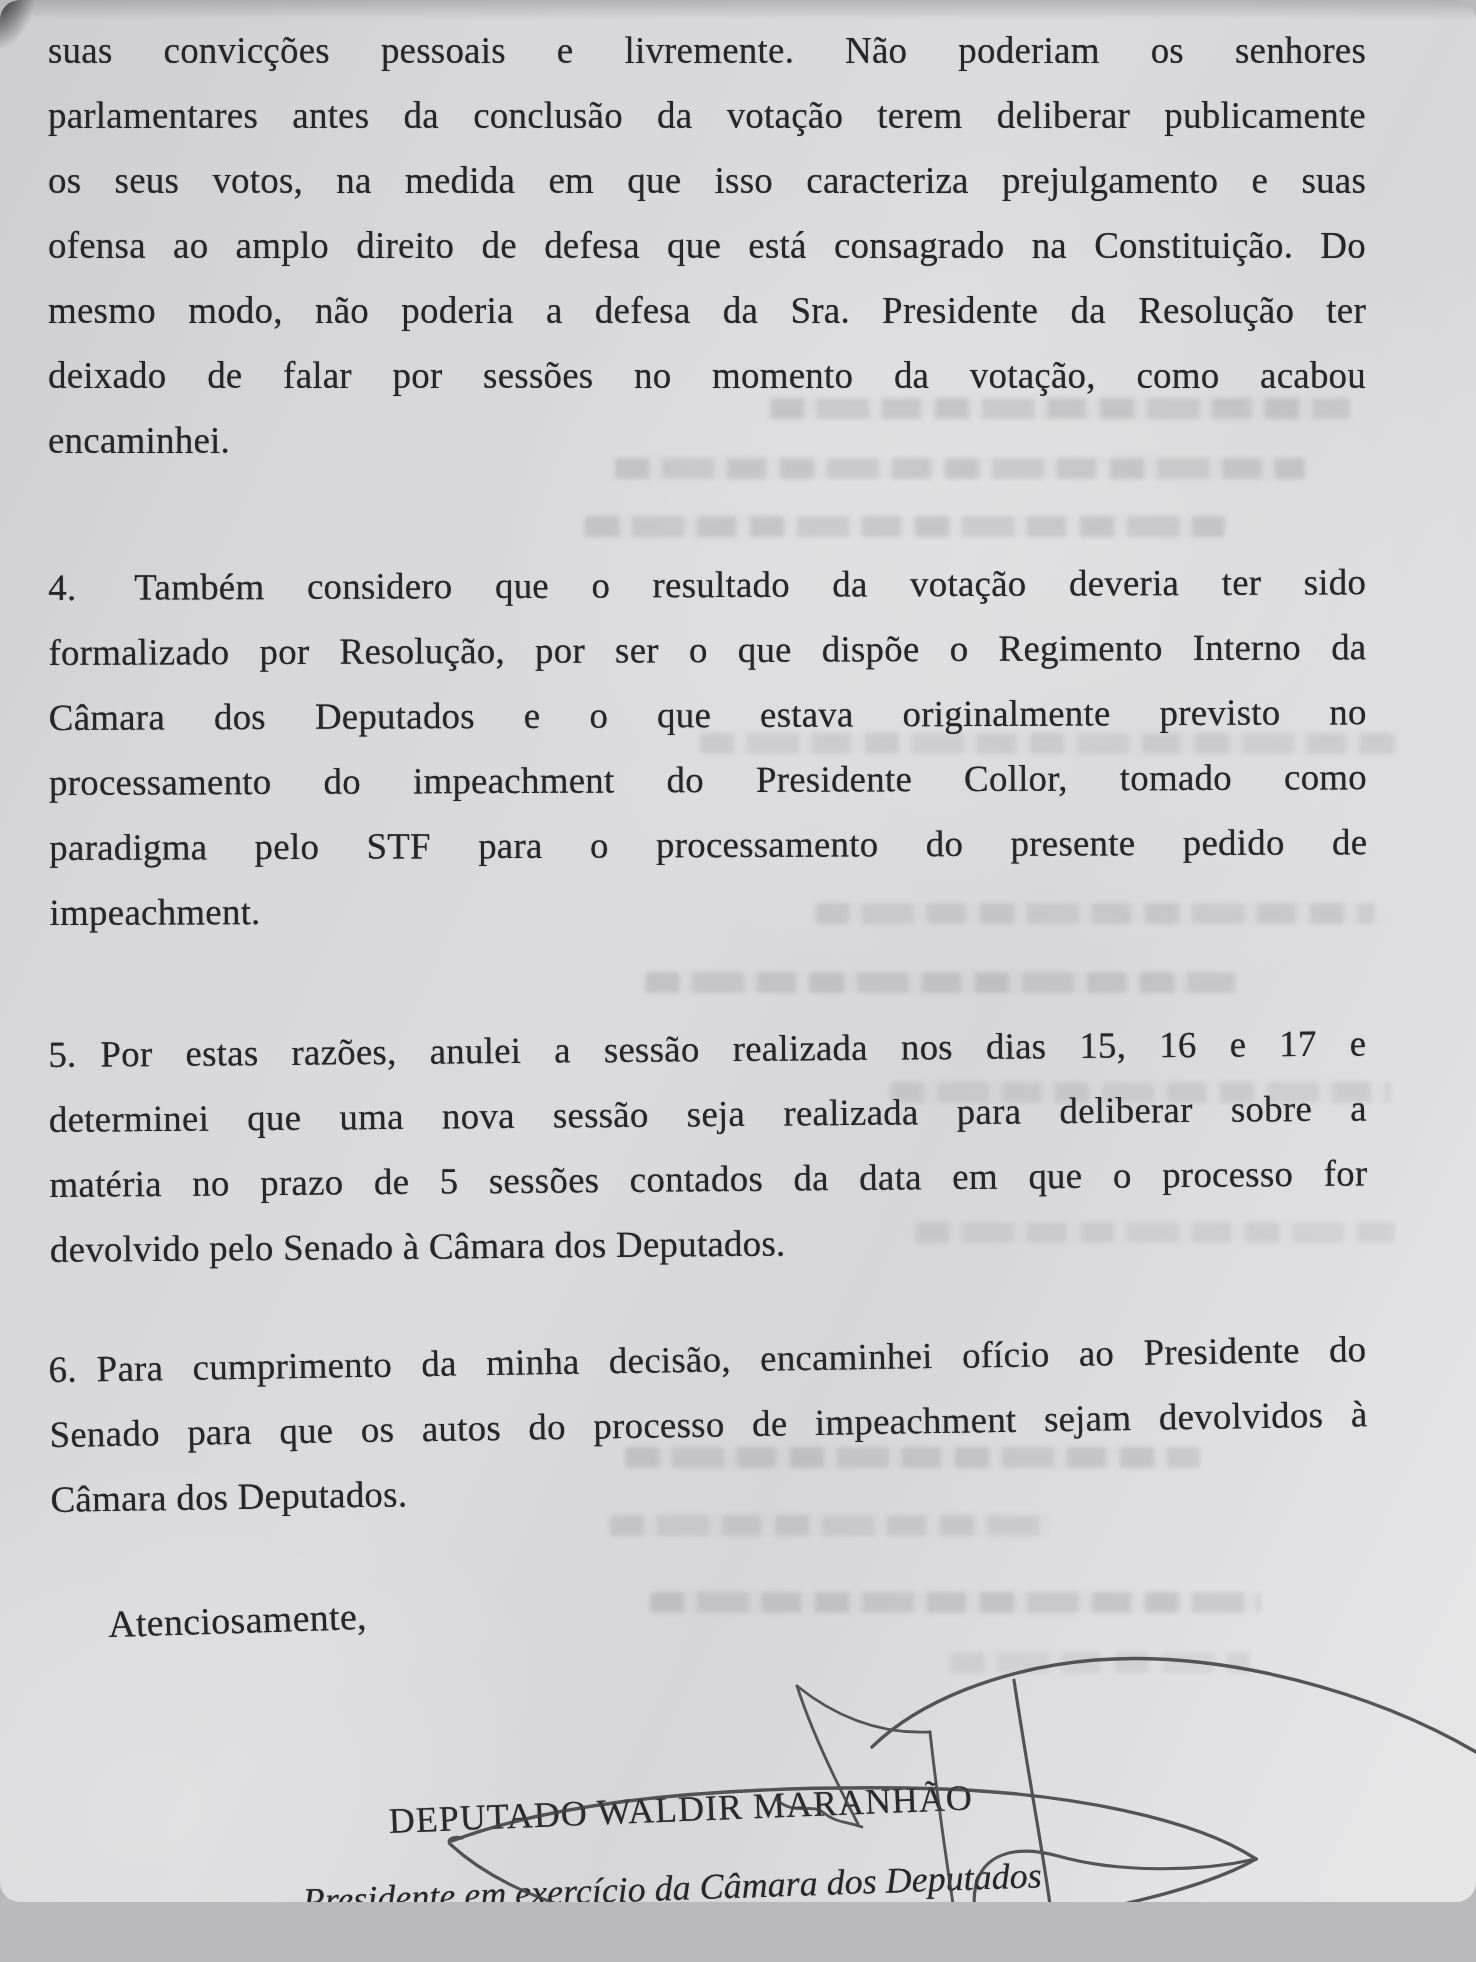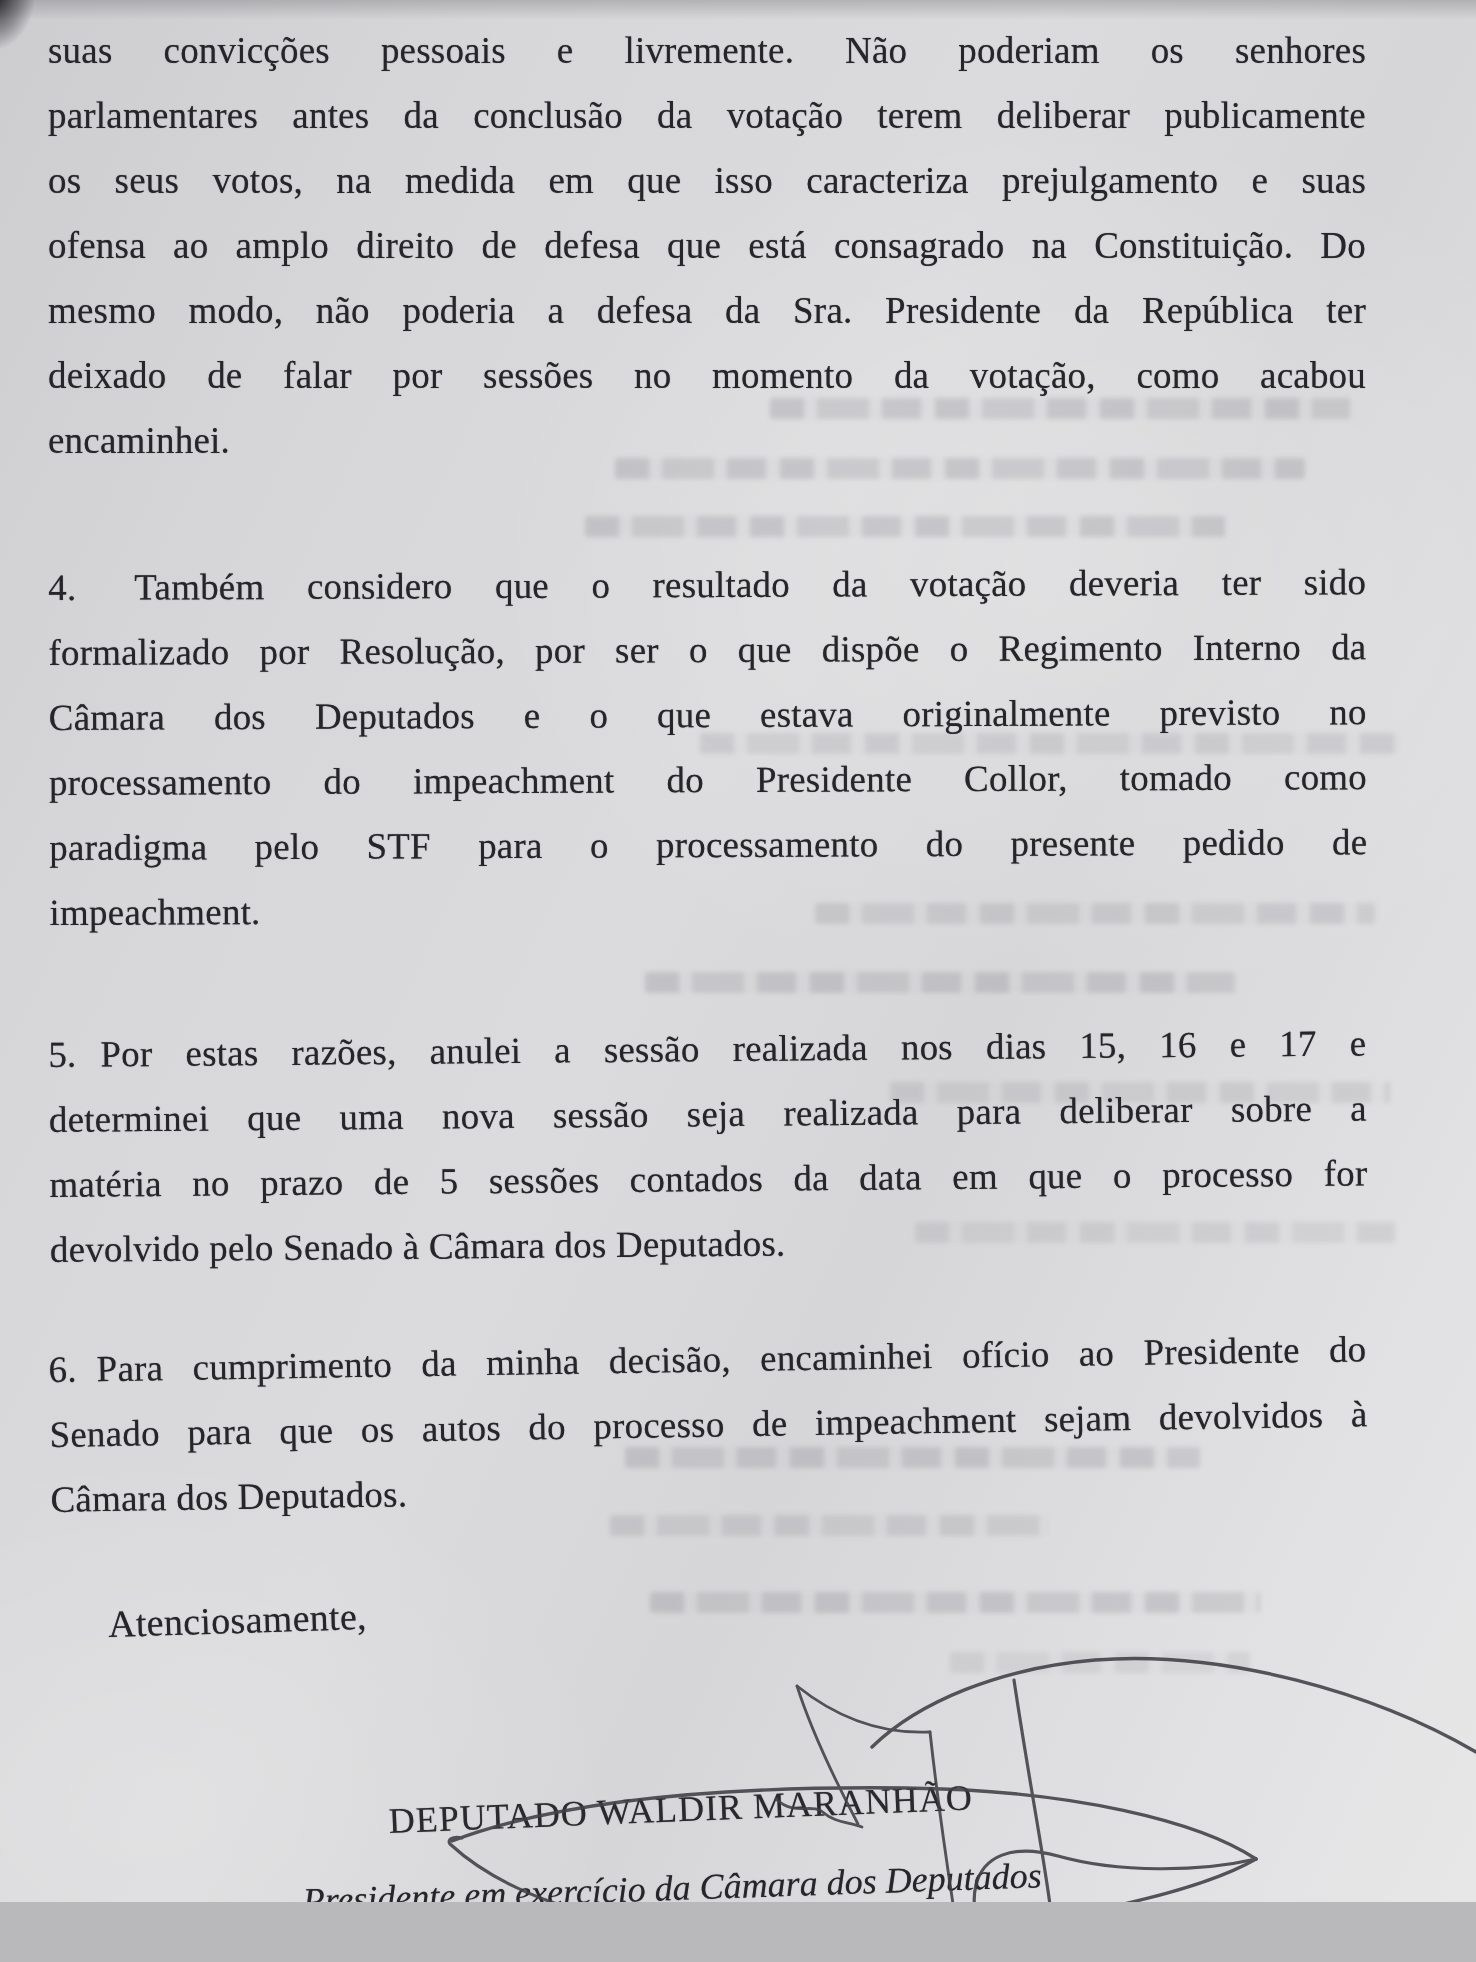--- a/index.html
+++ b/index.html
@@ -3,20 +3,21 @@
 <meta charset="utf-8">
 <style>
   html,body{margin:0;padding:0;background:#b9b9bc;}
   .page{
     position:relative;width:1476px;height:1902px;overflow:hidden;
     background:
       radial-gradient(900px 700px at 72% 30%, rgba(255,255,255,0.22), transparent 65%),
       radial-gradient(800px 600px at 10% 95%, rgba(255,255,255,0.18), transparent 60%),
       linear-gradient(115deg,#cdcdd0 0%,#d7d7d9 22%,#dbdbdd 45%,#d6d6d8 62%,#e1e1e3 85%,#e7e7e8 100%);
     font-family:"Liberation Serif","DejaVu Serif",serif;
+    border-radius:20px;
   }
   .top-shade{position:absolute;top:0;left:0;right:0;height:20px;
     background:linear-gradient(rgba(80,80,86,.28),transparent);}
   .corner-smudge{position:absolute;top:-8px;left:-8px;width:42px;height:56px;
     background:radial-gradient(ellipse at top left, rgba(10,10,14,.95) 0%, rgba(55,55,62,.45) 50%, transparent 74%);}
   .para{position:absolute;left:48px;width:1318px;color:#26262a;
     font-size:37px;line-height:65px;letter-spacing:.2px;
     text-shadow:0 0 1px rgba(30,30,36,.6);transform-origin:left top;}
   .line{text-align:justify;text-align-last:justify;height:65px;overflow:visible;}
   .line.last{text-align-last:left;}
@@ -57,21 +58,21 @@
   <div class="ghost" style="left:625px;top:1447px;width:575px;"></div>
   <div class="ghost" style="left:610px;top:1515px;width:440px;opacity:.45;"></div>
   <div class="ghost" style="left:650px;top:1592px;width:610px;"></div>
   <div class="ghost" style="left:950px;top:1652px;width:300px;opacity:.3;"></div>
 
   <div class="para p1" style="top:18px;">
     <div class="line">suas convicções pessoais e livremente. Não poderiam os senhores</div>
     <div class="line">parlamentares antes da conclusão da votação terem deliberar publicamente</div>
     <div class="line">os seus votos, na medida em que isso caracteriza prejulgamento e suas</div>
     <div class="line">ofensa ao amplo direito de defesa que está consagrado na Constituição. Do</div>
-    <div class="line">mesmo modo, não poderia a defesa da Sra. Presidente da República ter</div>
+    <div class="line">mesmo modo, não poderia a defesa da Sra. Presidente da Resolução ter</div>
     <div class="line">deixado de falar por sessões no momento da votação, como acabou</div>
     <div class="line last">encaminhei.</div>
   </div>
 
   <div class="para p4" style="top:555px;transform:rotate(-0.25deg);">
     <div class="line">
       <span class="num">4.</span><span>Também considero que o resultado da votação deveria ter sido</span>
     </div>
     <div class="line">formalizado por Resolução, por ser o que dispõe o Regimento Interno da</div>
     <div class="line">Câmara dos Deputados e o que estava originalmente previsto no</div>

